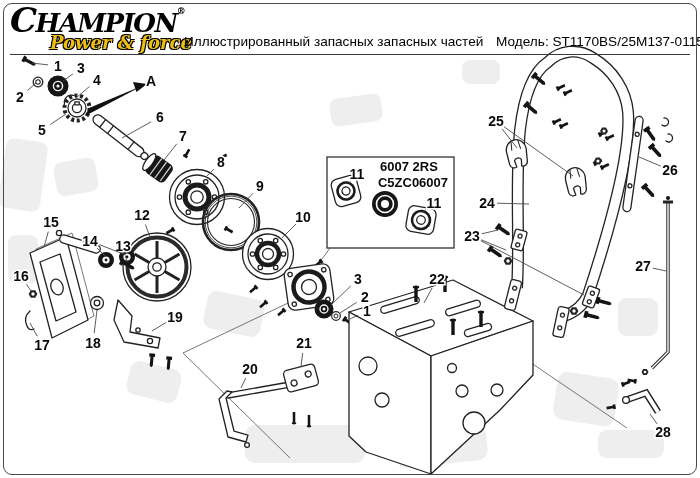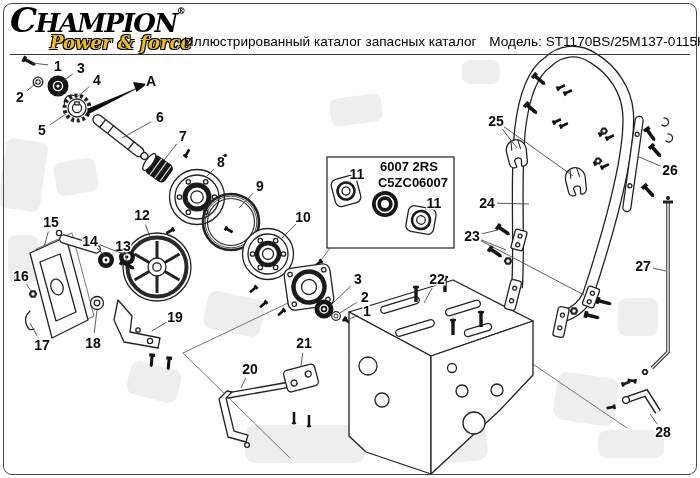--- a/index.html
+++ b/index.html
@@ -35,21 +35,21 @@
 <body>
 
 <div class="page-border"></div>
 
 <div class="header">
   <div class="logo">
     <div class="logo-main"><span class="brand">CHAMPION</span><sup>®</sup></div>
     <div class="logo-tag">Power &amp; force</div>
   </div>
   <div class="title-line">
-    <span>Иллюстрированный каталог запасных каталог</span>
+    <span>Иллюстрированный запасных запасных частей</span>
     <span class="model">Модель: ST1170BS/25M137-0115H1</span>
   </div>
 </div>
 
 <svg id="diagram-svg" width="700" height="478" viewBox="0 0 700 478" xmlns="http://www.w3.org/2000/svg">
   <defs>
     <g id="bolt">
         <path d="M-4,-3.4 h3.6 v1.6 h10.5 l2,1.8 -2,1.8 h-10.5 v1.6 h-3.6 z"></path>
       </g>
     <g id="screw">

